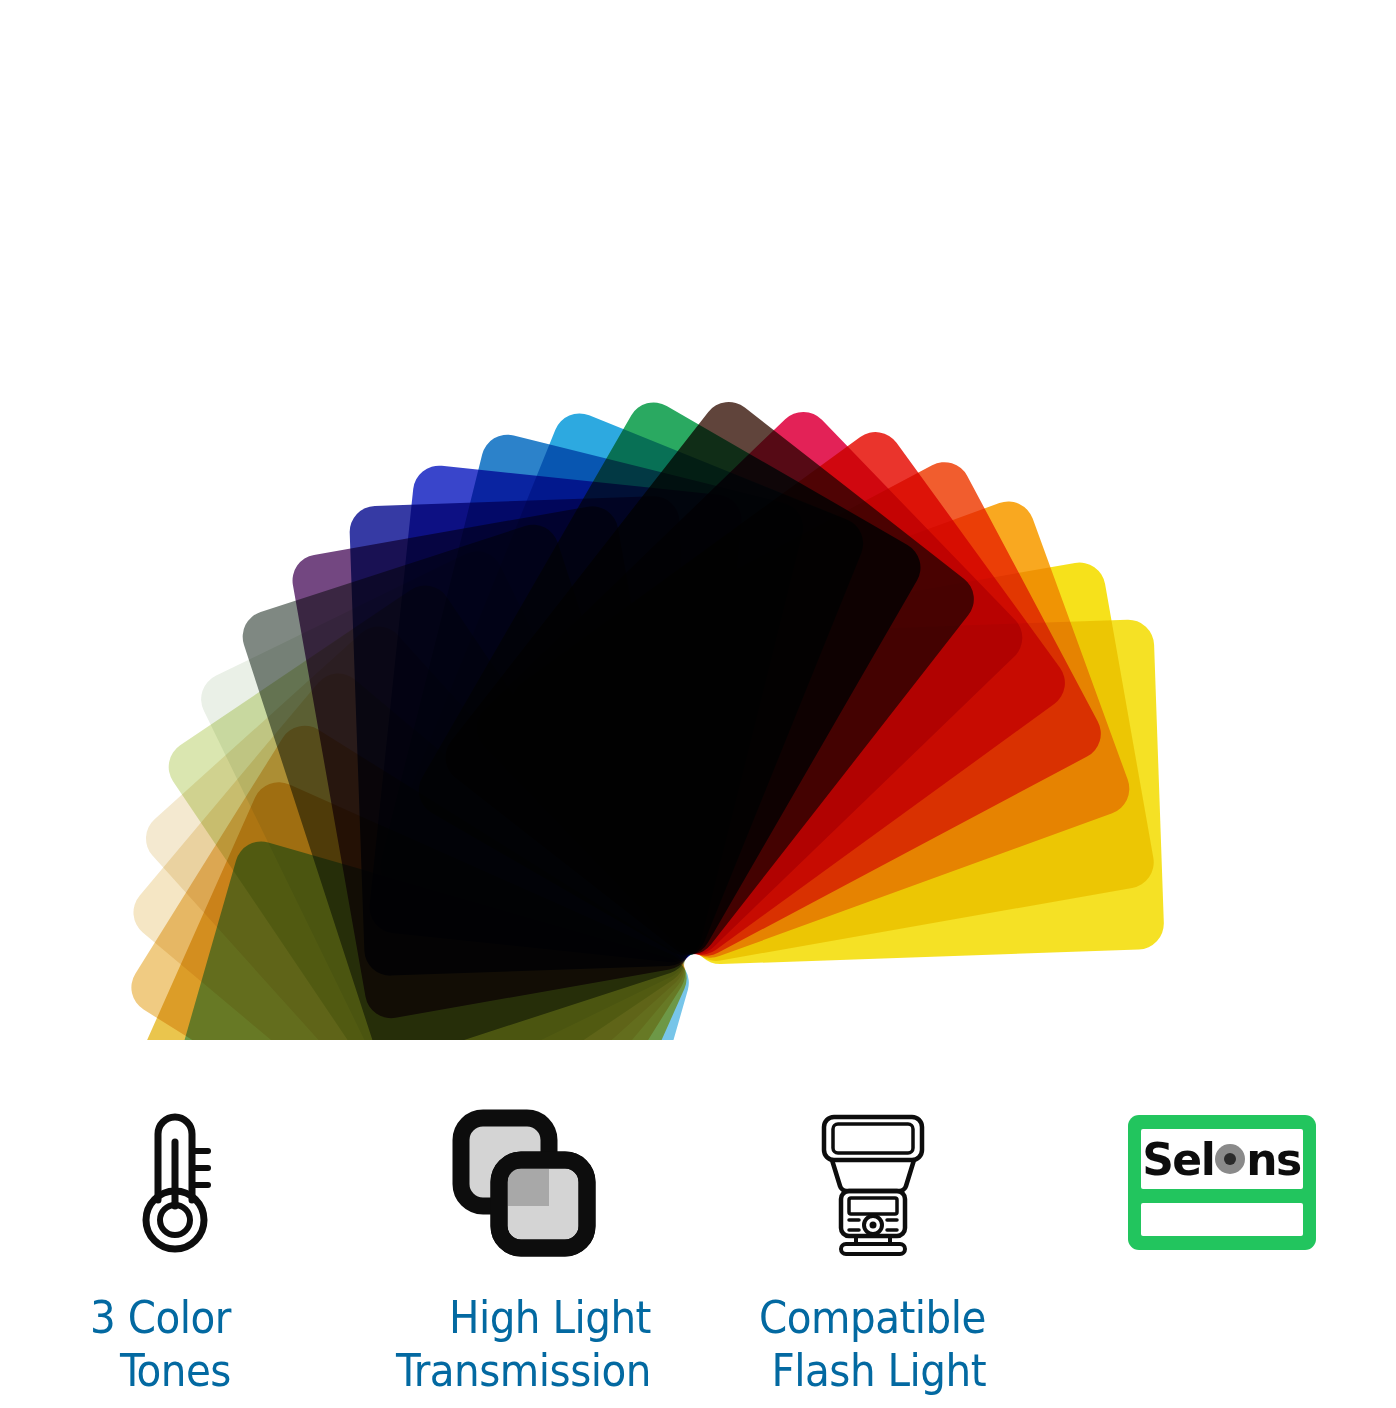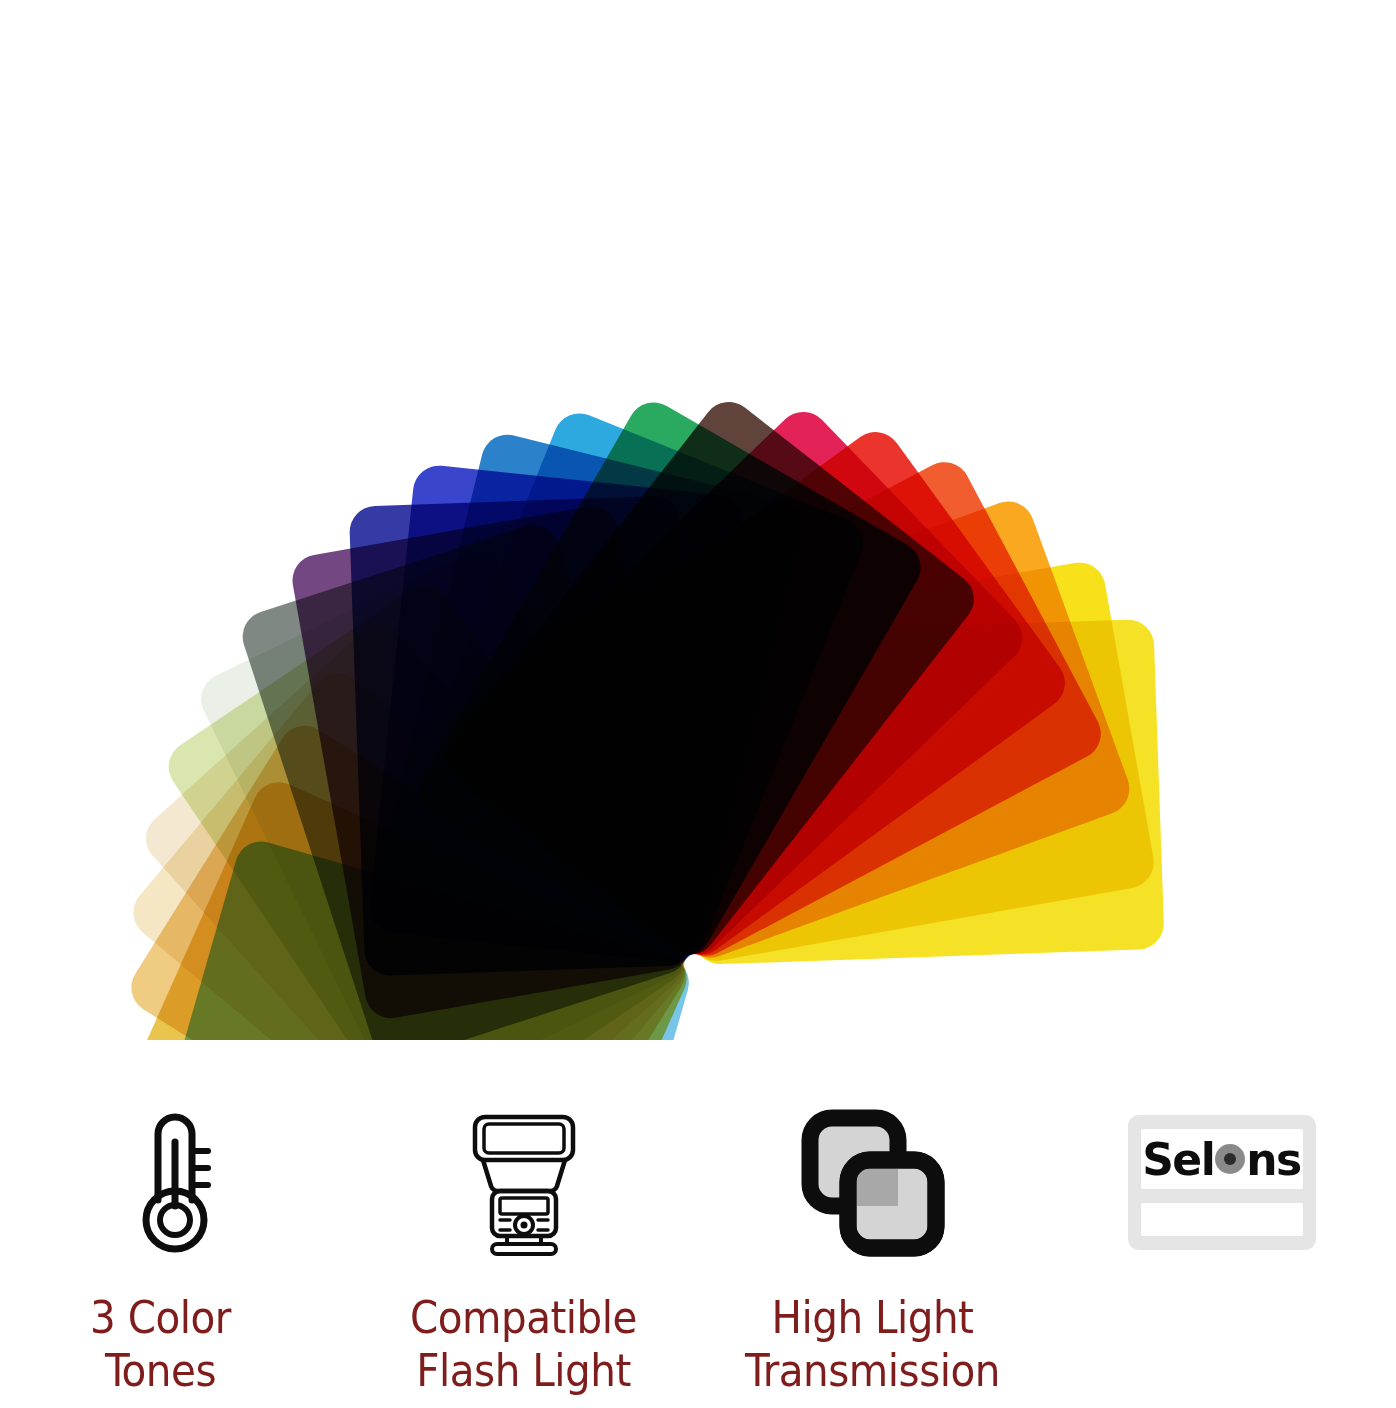--- a/index.html
+++ b/index.html
@@ -61,37 +61,37 @@
   }
   .feature-icon {
     height: 175px;
     margin-top: 55px;
     display: flex;
     align-items: center;
     justify-content: center;
   }
   .feature-label {
     margin-top: 22px;
-    text-align: center;
+    text-align: right;
     font-family: "DejaVu Sans Condensed", "Liberation Sans Narrow", "Liberation Sans", sans-serif;
     font-size: 45px;
     font-weight: 400;
     line-height: 1.17;
-    color: #7f1d1d;
+    color: #0369a1;
     letter-spacing: -0.5px;
     white-space: pre-line;
   }
   #cell-0 .feature-label { transform: translateX(-14px); }
   #cell-3 .feature-label { transform: translateX(14px); }
 
   
   .selens-plate {
     width: 188px;
     height: 135px;
-    background: #e5e5e5;
+    background: #22c55e;
     border-radius: 11px;
     padding: 14px 13px;
     box-sizing: border-box;
     display: flex;
     flex-direction: column;
     justify-content: space-between;
   }
   .selens-word {
     background: #ffffff;
     border-radius: 2px;
@@ -170,20 +170,33 @@
         <line x1="55" y1="34" x2="55" y2="98" stroke="#0d0d0d" stroke-width="7" stroke-linecap="round"></line>
         <line x1="74" y1="43" x2="88" y2="43" stroke="#0d0d0d" stroke-width="6" stroke-linecap="round"></line>
         <line x1="74" y1="60" x2="88" y2="60" stroke="#0d0d0d" stroke-width="6" stroke-linecap="round"></line>
         <line x1="74" y1="77" x2="88" y2="77" stroke="#0d0d0d" stroke-width="6" stroke-linecap="round"></line>
       </svg>
     </div>
     <div class="feature-label">3 Color
 Tones</div>
   </div>
 
+  <div class="feature-cell" id="cell-2">
+    <div class="feature-icon">
+      <svg width="150" height="150" viewBox="0 0 150 150" fill="none">
+        <rect x="12" y="10" width="88" height="88" rx="22" fill="#d4d4d4" stroke="#0d0d0d" stroke-width="17"></rect>
+        <rect x="50" y="52" width="88" height="88" rx="22" fill="#d4d4d4" stroke="#0d0d0d" stroke-width="17"></rect>
+        <rect x="59" y="61" width="41" height="37" fill="#a8a8a8"></rect>
+        <rect x="50" y="52" width="88" height="88" rx="22" fill="none" stroke="#0d0d0d" stroke-width="17"></rect>
+      </svg>
+    </div>
+    <div class="feature-label">High Light
+Transmission</div>
+  </div>
+
   <div class="feature-cell" id="cell-1">
     <div class="feature-icon">
       <svg width="170" height="150" viewBox="0 0 170 150" fill="none">
         <rect x="36" y="9" width="98" height="43" rx="10" stroke="#0d0d0d" stroke-width="4.5"></rect>
         <rect x="45" y="16" width="80" height="29" rx="5" stroke="#0d0d0d" stroke-width="3.5"></rect>
         <path d="M44 52 L52 78 a7 7 0 0 0 7 5 h52 a7 7 0 0 0 7 -5 L126 52" stroke="#0d0d0d" stroke-width="4.5" stroke-linejoin="round"></path>
         <rect x="53" y="83" width="64" height="45" rx="8" stroke="#0d0d0d" stroke-width="4.5"></rect>
         <rect x="61" y="90" width="48" height="16" rx="2" stroke="#0d0d0d" stroke-width="3.5"></rect>
         <circle cx="85" cy="117" r="9" stroke="#0d0d0d" stroke-width="4"></circle>
         <circle cx="85" cy="117" r="3.5" fill="#0d0d0d"></circle>
@@ -192,33 +205,20 @@
         <line x1="99" y1="112" x2="109" y2="112" stroke="#0d0d0d" stroke-width="3.5" stroke-linecap="round"></line>
         <line x1="99" y1="122" x2="109" y2="122" stroke="#0d0d0d" stroke-width="3.5" stroke-linecap="round"></line>
         <rect x="68" y="128" width="34" height="8" stroke="#0d0d0d" stroke-width="4"></rect>
         <rect x="53" y="136" width="64" height="10" rx="5" stroke="#0d0d0d" stroke-width="4"></rect>
       </svg>
     </div>
     <div class="feature-label">Compatible
 Flash Light</div>
   </div>
 
-  <div class="feature-cell" id="cell-2">
-    <div class="feature-icon">
-      <svg width="150" height="150" viewBox="0 0 150 150" fill="none">
-        <rect x="12" y="10" width="88" height="88" rx="22" fill="#d4d4d4" stroke="#0d0d0d" stroke-width="17"></rect>
-        <rect x="50" y="52" width="88" height="88" rx="22" fill="#d4d4d4" stroke="#0d0d0d" stroke-width="17"></rect>
-        <rect x="59" y="61" width="41" height="37" fill="#a8a8a8"></rect>
-        <rect x="50" y="52" width="88" height="88" rx="22" fill="none" stroke="#0d0d0d" stroke-width="17"></rect>
-      </svg>
-    </div>
-    <div class="feature-label">High Light
-Transmission</div>
-  </div>
-
   <div class="feature-cell" id="cell-3">
     <div class="feature-icon">
       <div class="selens-plate">
         <div class="selens-word">
             <span>Sel</span>
             <span class="selens-o"></span>
             <span>ns</span>
           </div>
         <div class="selens-bar"></div>
       </div>

